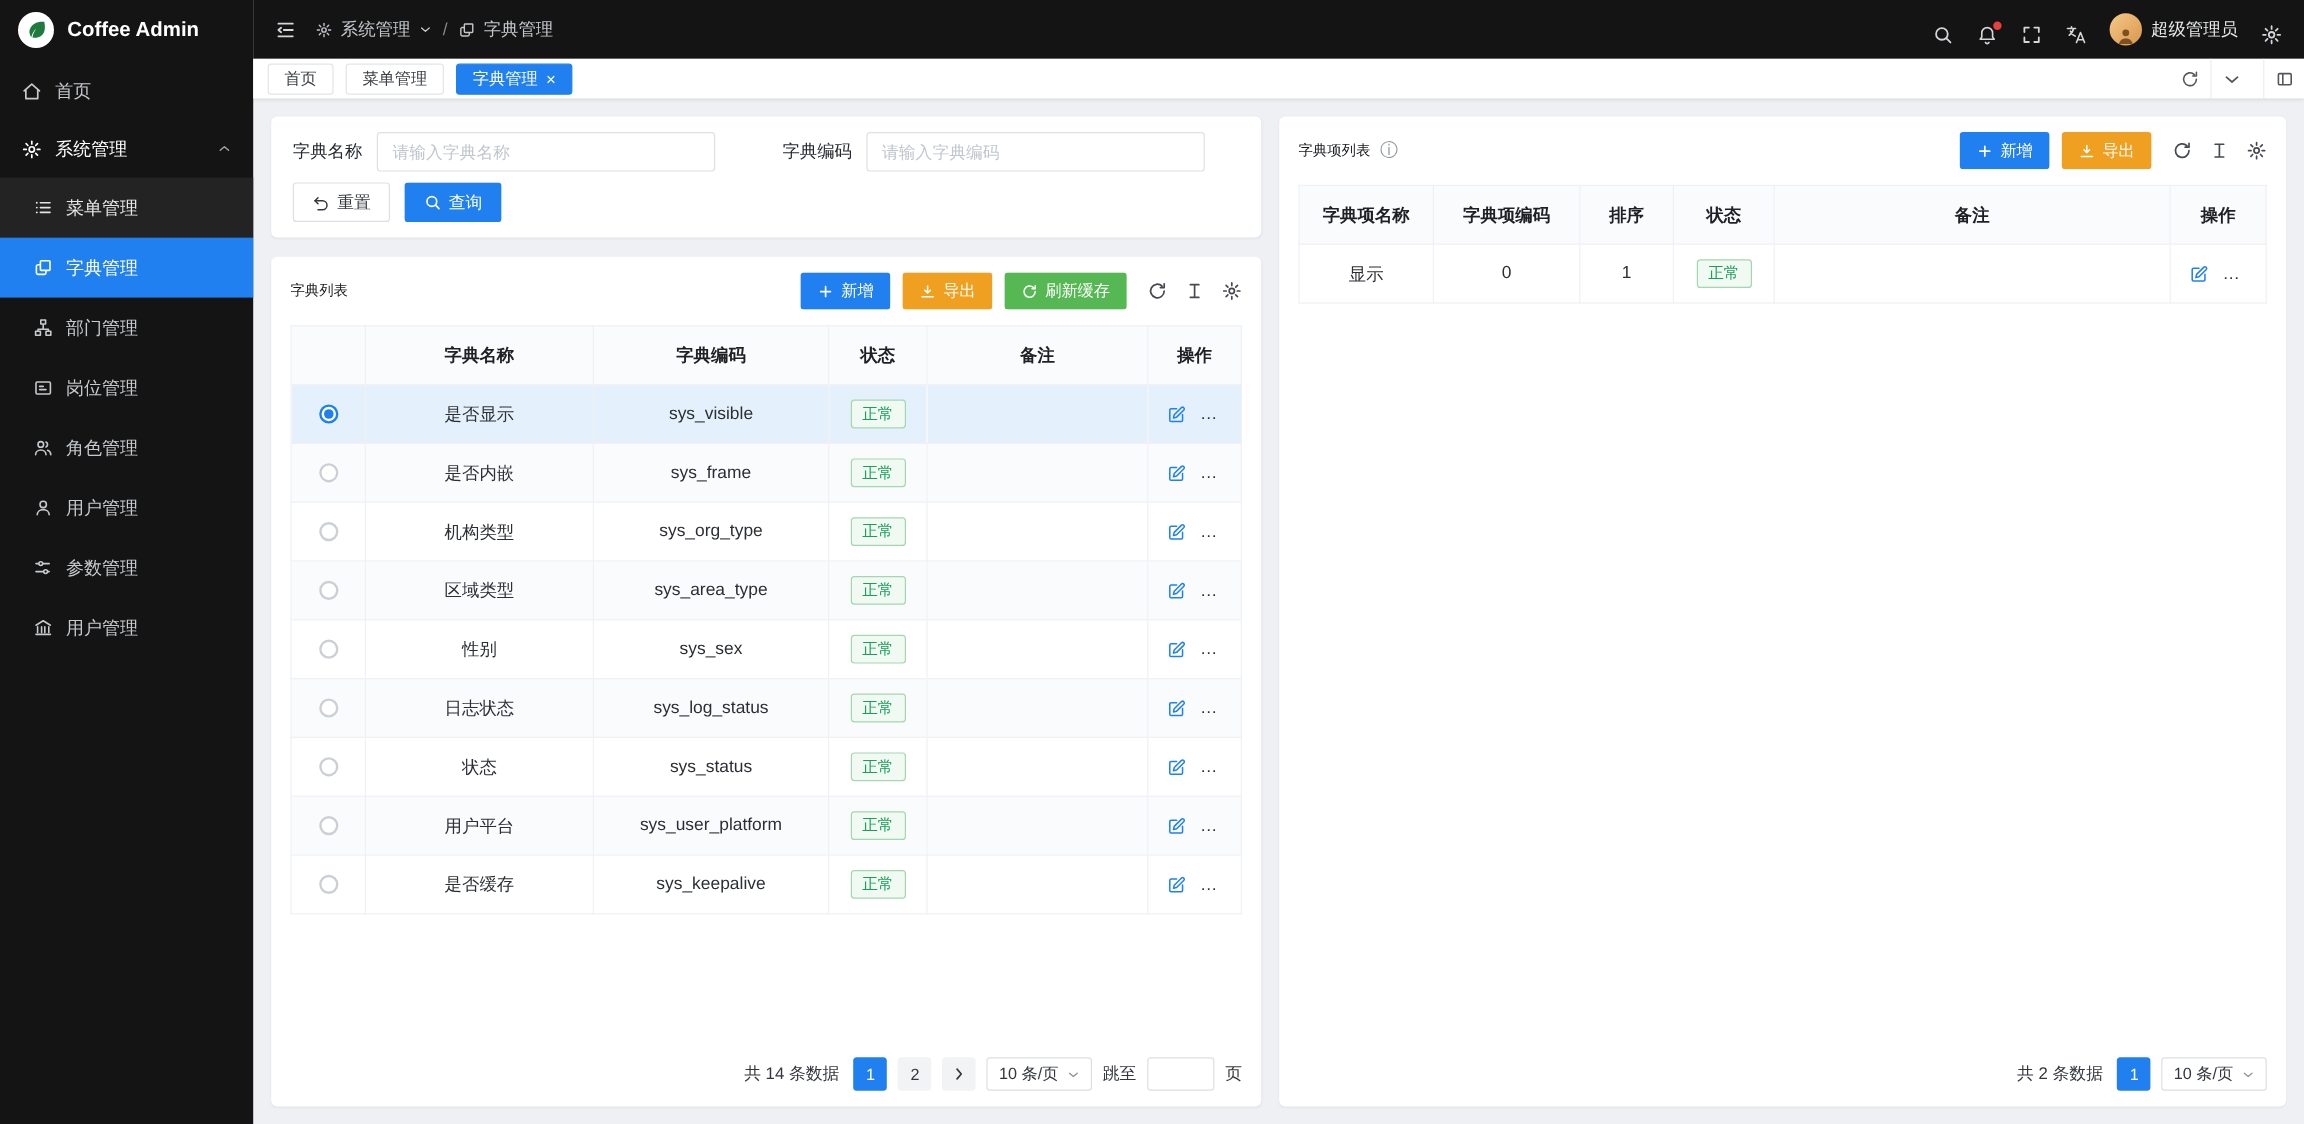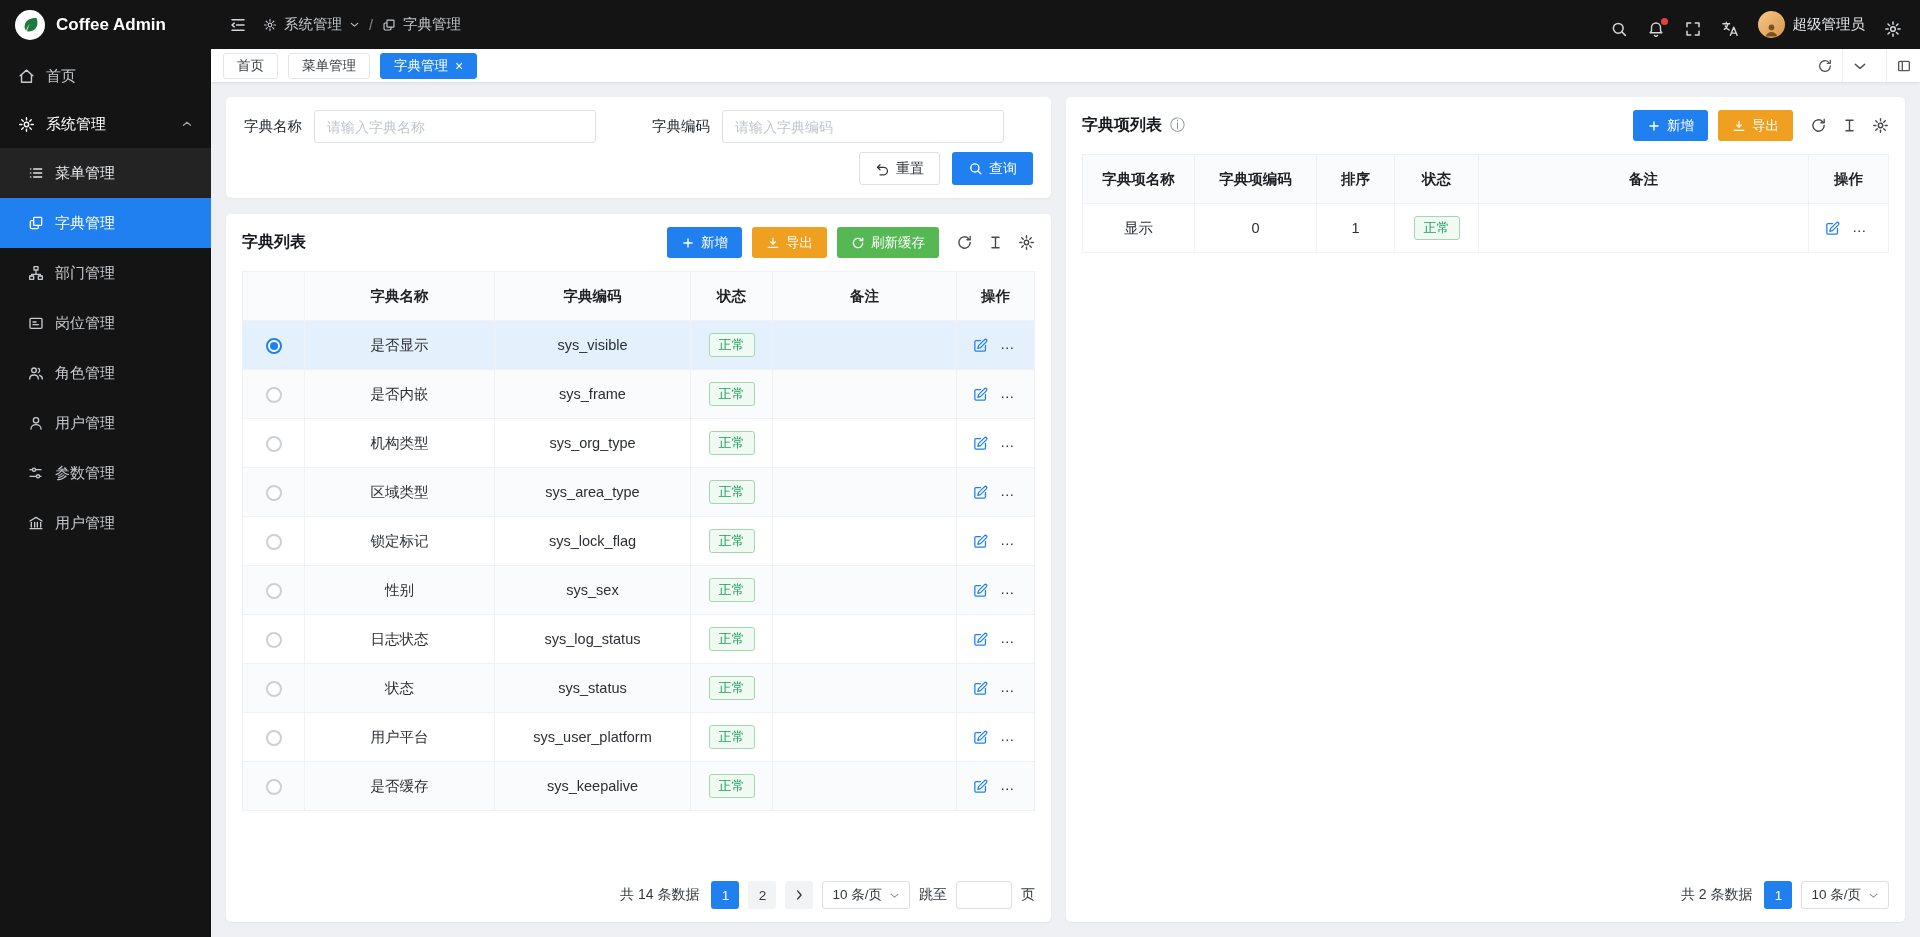--- a/index.html
+++ b/index.html
@@ -59,31 +59,31 @@
   
   .content{flex:1;display:flex;gap:15px;padding:15px;min-height:0}
   .card{background:#fff;border-radius:5px;box-shadow:0 1px 2px rgba(0,0,0,.05)}
   .left-col{width:825px;flex:0 0 825px;display:flex;flex-direction:column;min-height:0}
   .search-card{padding:13px 18px;margin-bottom:16px;flex:none}
   .form-row{display:flex;gap:56px}
   .form-group{display:flex;align-items:center;gap:12px}
   .form-group label{font-size:14.5px;color:#24292e;white-space:nowrap}
   .text-input{width:282px;height:33px;border:1px solid #dde0e4;border-radius:3px;padding:0 12px;font-size:14px;color:#24292e;outline:none;font-family:inherit}
   .text-input::placeholder{color:#c1c6cc}
-  .form-actions{display:flex;justify-content:flex-end;gap:12px;margin-top:9px}
+  .form-actions{display:flex;gap:12px;margin-top:9px}
   .btn{display:inline-flex;align-items:center;justify-content:center;gap:6px;height:33px;padding:0 15px;border-radius:3px;border:1px solid transparent;font-size:14px;cursor:pointer;background:#fff;font-family:inherit;white-space:nowrap}
   .btn.ghost{border-color:#dcdfe3;color:#33373c}
   .btn.primary{background:var(--primary);color:#fff}
   .btn.warning{background:var(--warning);color:#fff}
   .btn.success{background:var(--success);color:#fff}
   .btn.sm{height:31px;padding:0 13px;font-size:13.5px}
   .list-card{flex:1;display:flex;flex-direction:column;padding:13px 16px;min-height:0}
   .right-col{flex:1;display:flex;flex-direction:column;padding:13px 16px;min-height:0}
   .card-head{display:flex;align-items:center;gap:8px;margin-bottom:13px;flex:none}
-  .card-title{font-size:16px;font-weight:700;color:#17191c}
+  .card-title{font-size:12px;font-weight:400;color:#17191c}
   .info{color:#8e939a;font-size:15px;cursor:pointer}
   .head-actions{margin-left:auto;display:flex;gap:10px}
   .tool-icons{display:flex;align-items:center;gap:14px;margin-left:7px}
   .tool-icon{color:#46494e;cursor:pointer}
 
   
   .grid{width:100%;border-collapse:collapse;table-layout:fixed;font-size:14.5px;color:#2b2f33;flex:none}
   .grid th,.grid td{border:1px solid #eff1f4;text-align:center;height:49px;padding:0 8px;overflow:hidden;white-space:nowrap;text-overflow:ellipsis}
   .grid th{background:#fafbfc;font-weight:600;color:#1d2024}
   .grid tbody tr{cursor:pointer}
@@ -526,41 +526,20 @@
                     </span>
                     <span class="act del">
                       <svg viewBox="0 0 24 24" fill="none" stroke="currentColor" stroke-width="1.8" stroke-linecap="round" stroke-linejoin="round">
                         <path d="M4 7h16M9 7V4.5h6V7M18.3 7l-.9 13h-10.8L5.7 7"></path>
                         <path d="M10 11v6M14 11v6"></path>
                       </svg>
                     </span>
                   </td>
                 </tr>
 
-                <tr>
-                  <td><span class="radio"></span></td>
-                  <td>锁定标记</td>
-                  <td>sys_lock_flag</td>
-                  <td><span class="badge">正常</span></td>
-                  <td></td>
-                  <td>
-                    <span class="act edit">
-                      <svg viewBox="0 0 24 24" fill="none" stroke="currentColor" stroke-width="1.8" stroke-linecap="round" stroke-linejoin="round">
-                        <path d="M12 5H5.5A1.5 1.5 0 0 0 4 6.5v12A1.5 1.5 0 0 0 5.5 20h12a1.5 1.5 0 0 0 1.5-1.5V12"></path>
-                        <path d="M17.8 3.7a2 2 0 0 1 2.8 2.8L12 15l-3.7.9.9-3.7z"></path>
-                      </svg>
-                    </span>
-                    <span class="act del">
-                      <svg viewBox="0 0 24 24" fill="none" stroke="currentColor" stroke-width="1.8" stroke-linecap="round" stroke-linejoin="round">
-                        <path d="M4 7h16M9 7V4.5h6V7M18.3 7l-.9 13h-10.8L5.7 7"></path>
-                        <path d="M10 11v6M14 11v6"></path>
-                      </svg>
-                    </span>
-                  </td>
-                </tr>
 
                 <tr>
                   <td><span class="radio"></span></td>
                   <td>性别</td>
                   <td>sys_sex</td>
                   <td><span class="badge">正常</span></td>
                   <td></td>
                   <td>
                     <span class="act edit">
                       <svg viewBox="0 0 24 24" fill="none" stroke="currentColor" stroke-width="1.8" stroke-linecap="round" stroke-linejoin="round">

